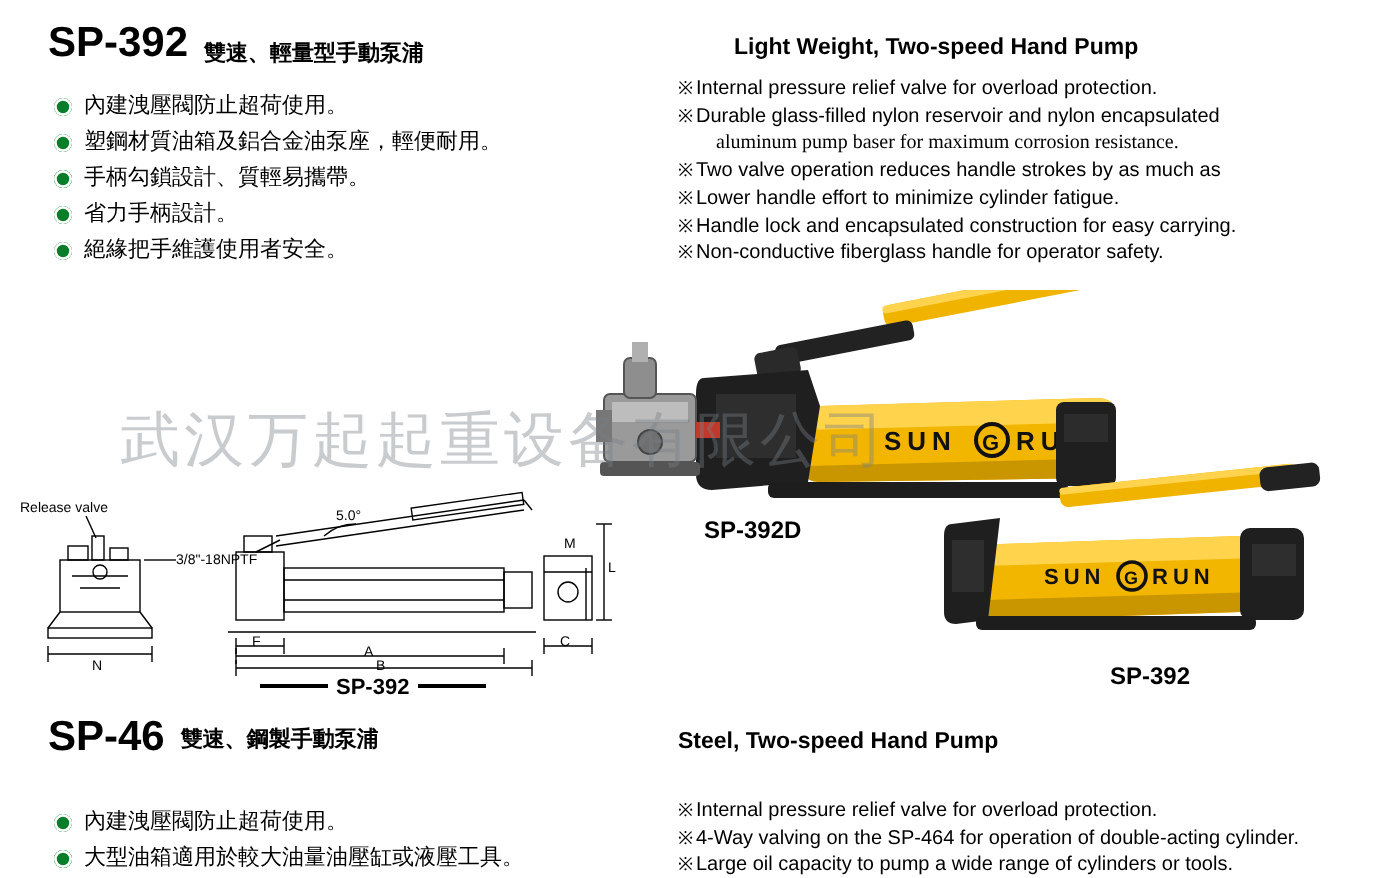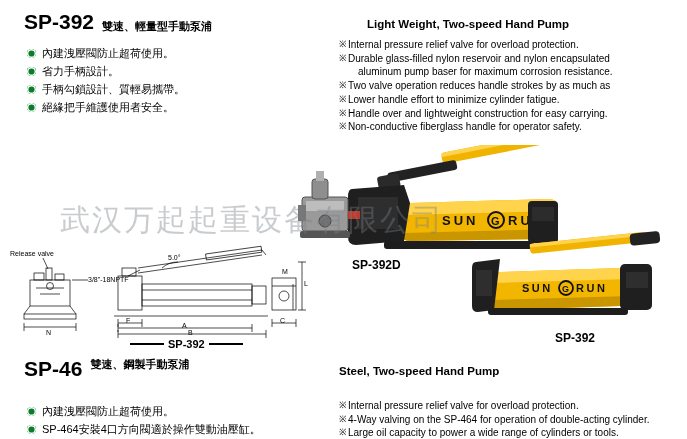--- a/index.html
+++ b/index.html
@@ -31,32 +31,32 @@
   }
   .en-list{list-style:none;margin:0;padding:0;}
   .en-list li{
     font-size:10px;line-height:13.2px;
     position:relative;padding-left:9px;margin-bottom:0.5px;
     white-space:nowrap;
   }
   .en-list li .star{
     position:absolute;left:0;top:0;font-size:9px;
   }
-  .en-list li.cont{padding-left:19px;}
+  .en-list li.cont{padding-left:19px;font-family:Liberation Serif, serif;}
 
   
   #blk-cn-392{position:absolute;left:24px;top:10px;}
   #blk-cn-392 .head{display:flex;align-items:flex-end;margin-bottom:7px;}
   #blk-cn-392 ul{margin-left:3px;}
 
   #blk-en-392{position:absolute;left:339px;top:14px;}
   #blk-en-392 .head{margin-bottom:6px;padding-left:28px;}
 
   #blk-cn-46{position:absolute;left:24px;top:357px;}
-  #blk-cn-46 .head{display:flex;align-items:flex-start;margin-bottom:23px;}
+  #blk-cn-46 .head{display:flex;align-items:center;margin-bottom:23px;}
   #blk-cn-46 ul{margin-left:3px;}
 
   #blk-en-46{position:absolute;left:339px;top:361px;}
   #blk-en-46 .head{margin-bottom:20px;}
 
   
   .watermark{
     position:absolute;left:60px;top:200px;
     font-size:30px;font-weight:normal;
     color:rgba(120,128,135,0.40);
@@ -92,38 +92,39 @@
 
 <div class="page">
 
   <div id="blk-cn-392">
     <div class="head">
       <span class="title-model">SP-392</span>
       <span class="title-sub">雙速、輕量型手動泵浦</span>
     </div>
     <ul class="bullet-list">
       <li><span class="dot"></span><span>內建洩壓閥防止超荷使用。</span></li>
+      <li><span class="dot"></span><span>塑鋼材質油箱及鋁合金油泵座，輕便耐用。</span></li>
       <li><span class="dot"></span></li>
+      <li><span class="dot"></span><span>手柄勾鎖設計、質輕易攜帶。</span></li>
       <li><span class="dot"></span><span>省力手柄設計。</span></li>
-      <li><span class="dot"></span><span>手柄勾鎖設計、質輕易攜帶。</span></li>
       <li><span class="dot"></span><span>絕緣把手維護使用者安全。</span></li>
     </ul>
   </div>
 
   <div id="blk-en-392">
     <div class="head">
       <span class="title-en">Light Weight, Two-speed  Hand Pump</span>
     </div>
     <ul class="en-list">
       <li><span class="star">※</span><span>Internal pressure relief valve for overload protection.</span></li>
       <li><span class="star">※</span><span>Durable glass-filled nylon reservoir and nylon encapsulated</span></li>
       <li class="cont"><span>aluminum pump baser for maximum corrosion resistance.</span></li>
       <li><span class="star">※</span><span>Two valve operation reduces handle strokes by as much as</span></li>
       <li><span class="star">※</span><span>Lower handle effort to minimize cylinder fatigue.</span></li>
-      <li><span class="star">※</span><span>Handle over and lightweight construction for easy carrying.</span></li>
+      <li><span class="star">※</span><span>Handle lock and encapsulated construction for easy carrying.</span></li>
       <li><span class="star">※</span><span>Non-conductive fiberglass handle for operator safety.</span></li>
     </ul>
   </div>
 
   <div class="drawing">
     <svg width="300" height="110" viewBox="0 0 300 110">
       <g stroke="#000" fill="none" stroke-width="0.7">
 
         <rect x="20" y="52" width="40" height="26"></rect>
         <rect x="24" y="45" width="10" height="7"></rect>
@@ -275,29 +276,29 @@
 
   <div class="watermark">武汉万起起重设备有限公司</div>
 
   <div id="blk-cn-46">
     <div class="head">
       <span class="title-model">SP-46</span>
       <span class="title-sub">雙速、鋼製手動泵浦</span>
     </div>
     <ul class="bullet-list">
       <li><span class="dot"></span><span>內建洩壓閥防止超荷使用。</span></li>
-      <li><span class="dot"></span><span>SP-464安裝4口方向閥適於操作雙動油壓缸。</span></li>
+      <li><span class="dot"></span></li>
       <li><span class="dot"></span><span>大型油箱適用於較大油量油壓缸或液壓工具。</span></li>
     </ul>
   </div>
 
   <div id="blk-en-46">
     <div class="head">
       <span class="title-en">Steel, Two-speed  Hand Pump</span>
     </div>
     <ul class="en-list">
       <li><span class="star">※</span><span>Internal pressure relief valve for overload protection.</span></li>
       <li><span class="star">※</span><span>4-Way valving on the SP-464 for operation of double-acting cylinder.</span></li>
-      <li><span class="star">※</span><span>Large oil capacity to power a wide range of cylinders or tools.</span></li>
+      <li><span class="star">※</span><span>Large oil capacity to pump a wide range of cylinders or tools.</span></li>
     </ul>
   </div>
 
 </div>
 
 </body></html>

